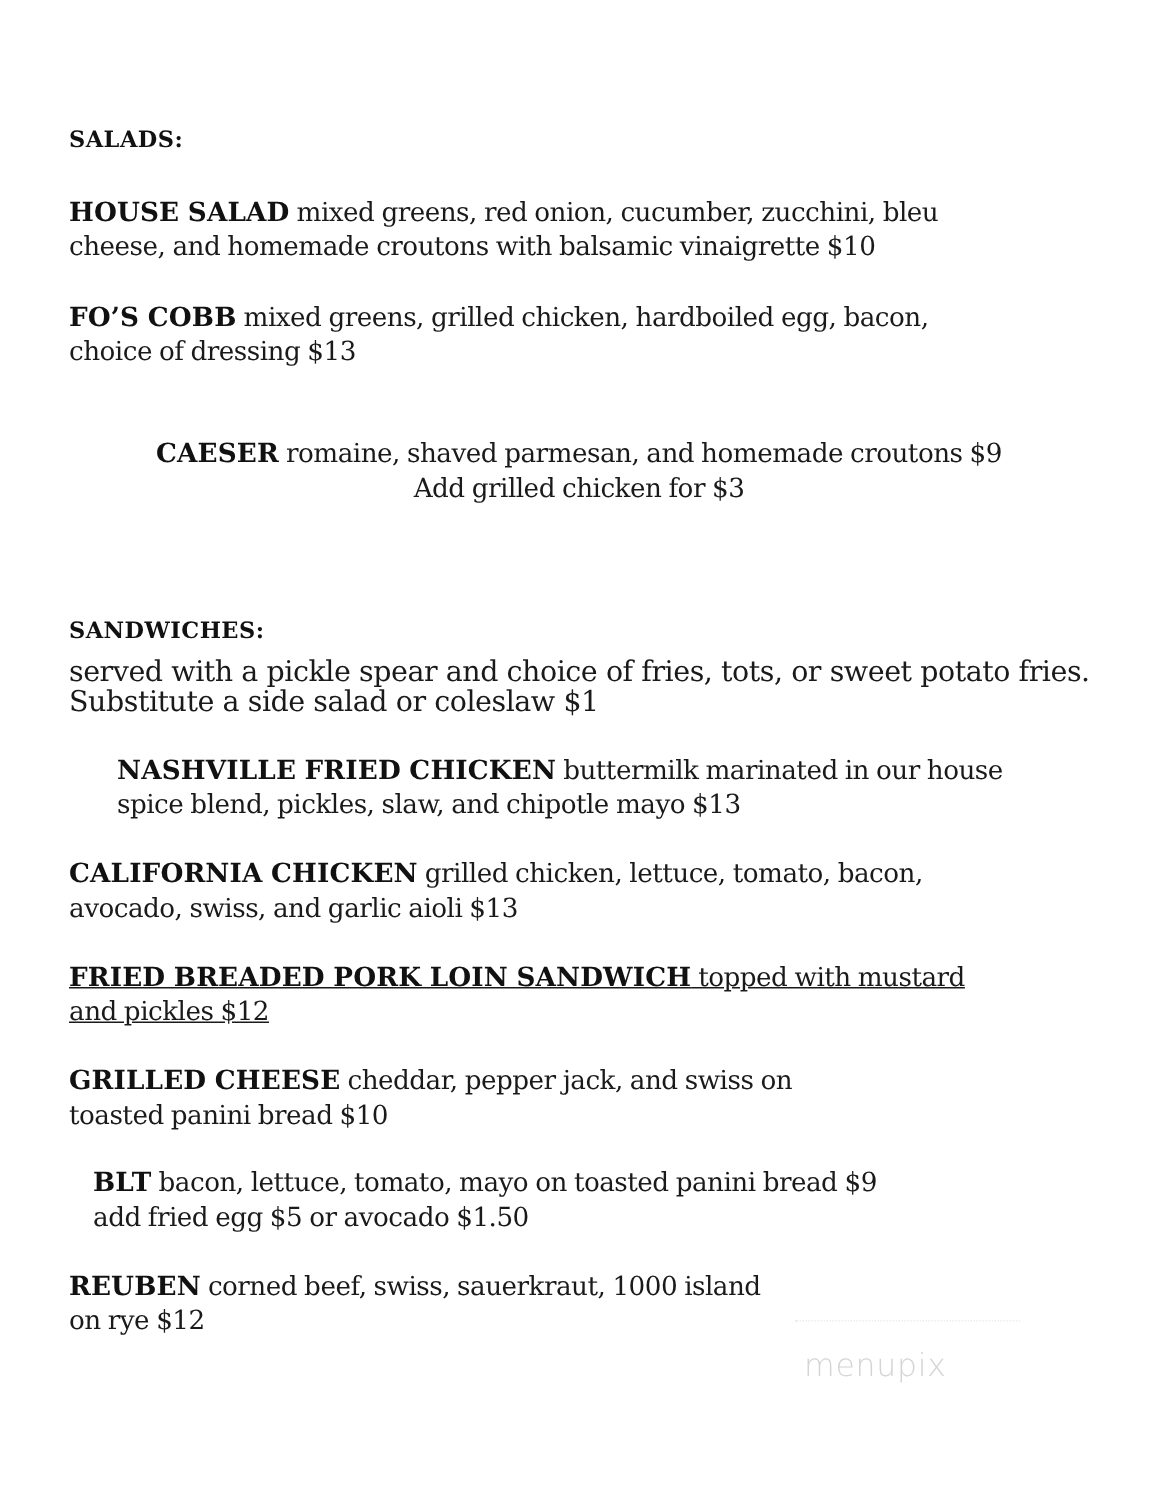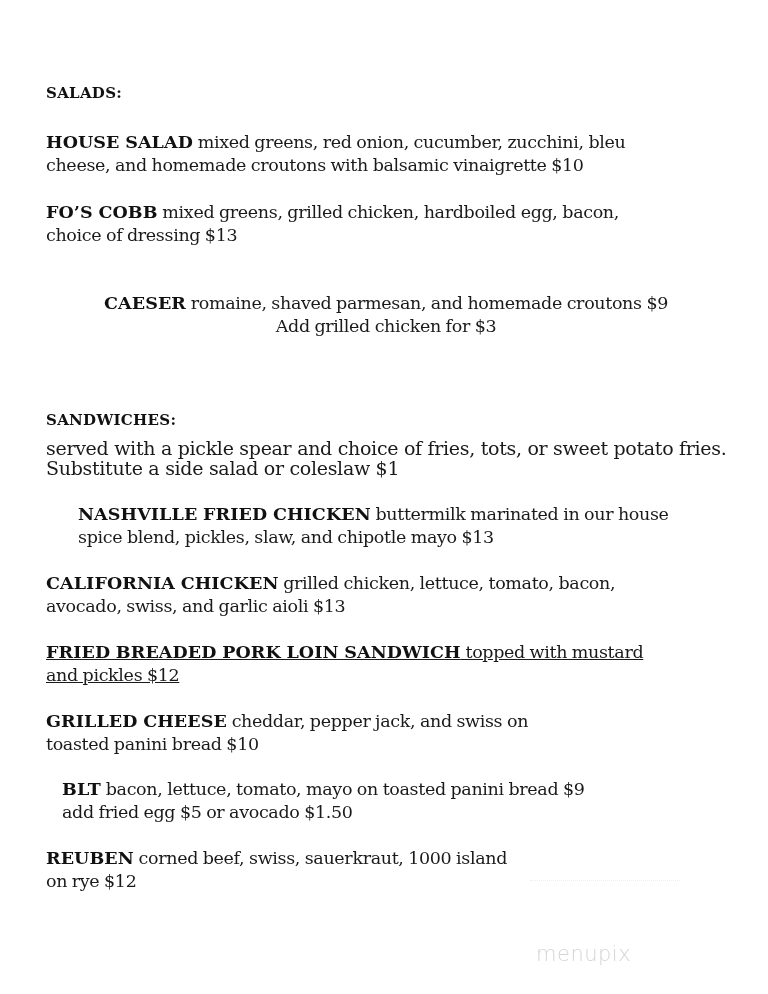--- a/index.html
+++ b/index.html
@@ -58,21 +58,20 @@
     .note .line { display: block; white-space: nowrap; }
     .watermark {
       position: absolute;
       left: 536px;
       top: 898px;
       font-family: "DejaVu Sans", "Liberation Sans", sans-serif;
       font-size: 21px;
       color: #d4d4d4;
       letter-spacing: 0.5px;
       font-weight: 300;
-      margin-top: 44px;
     }
     .watermark-faint {
       position: absolute;
       left: 530px;
       top: 880px;
       width: 150px;
       height: 8px;
       border-top: 1px dotted #eeeeee;
     }
   </style>

